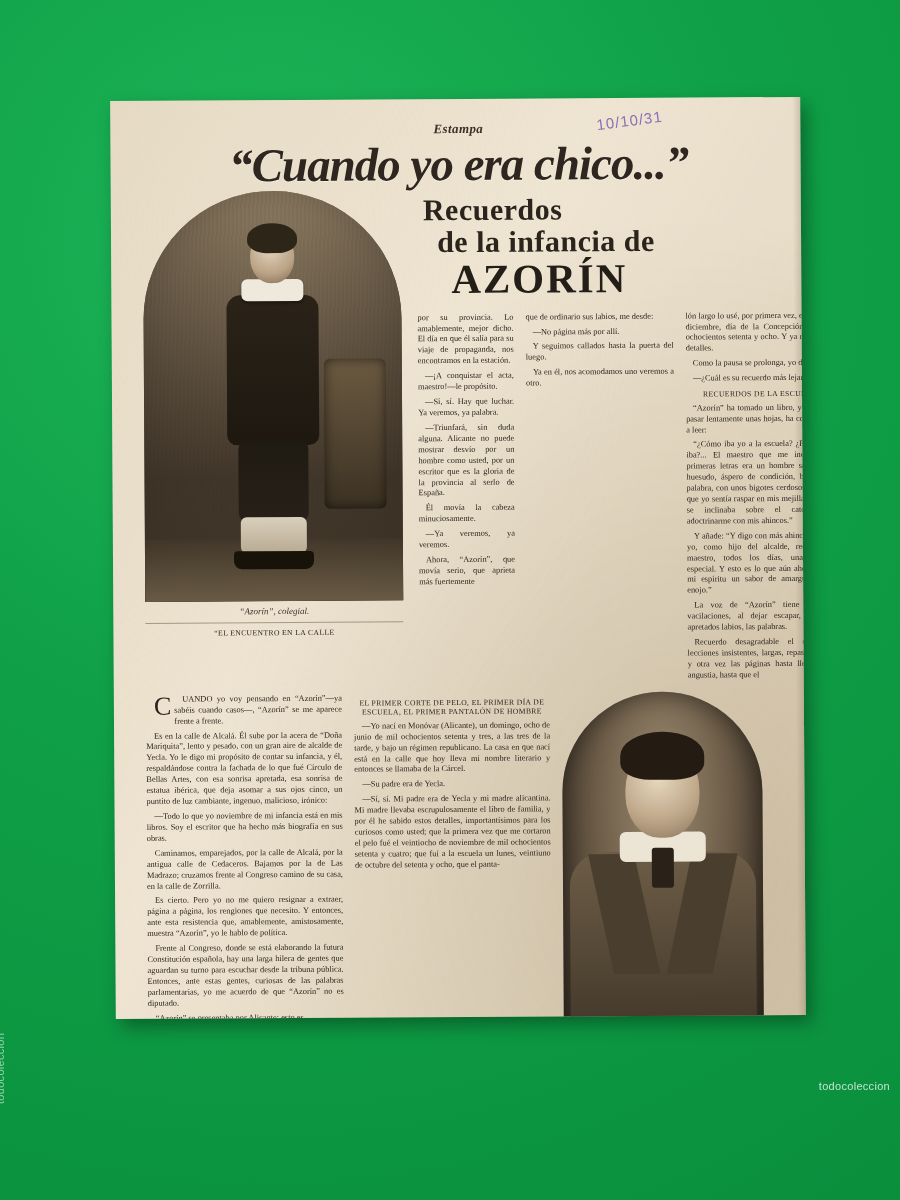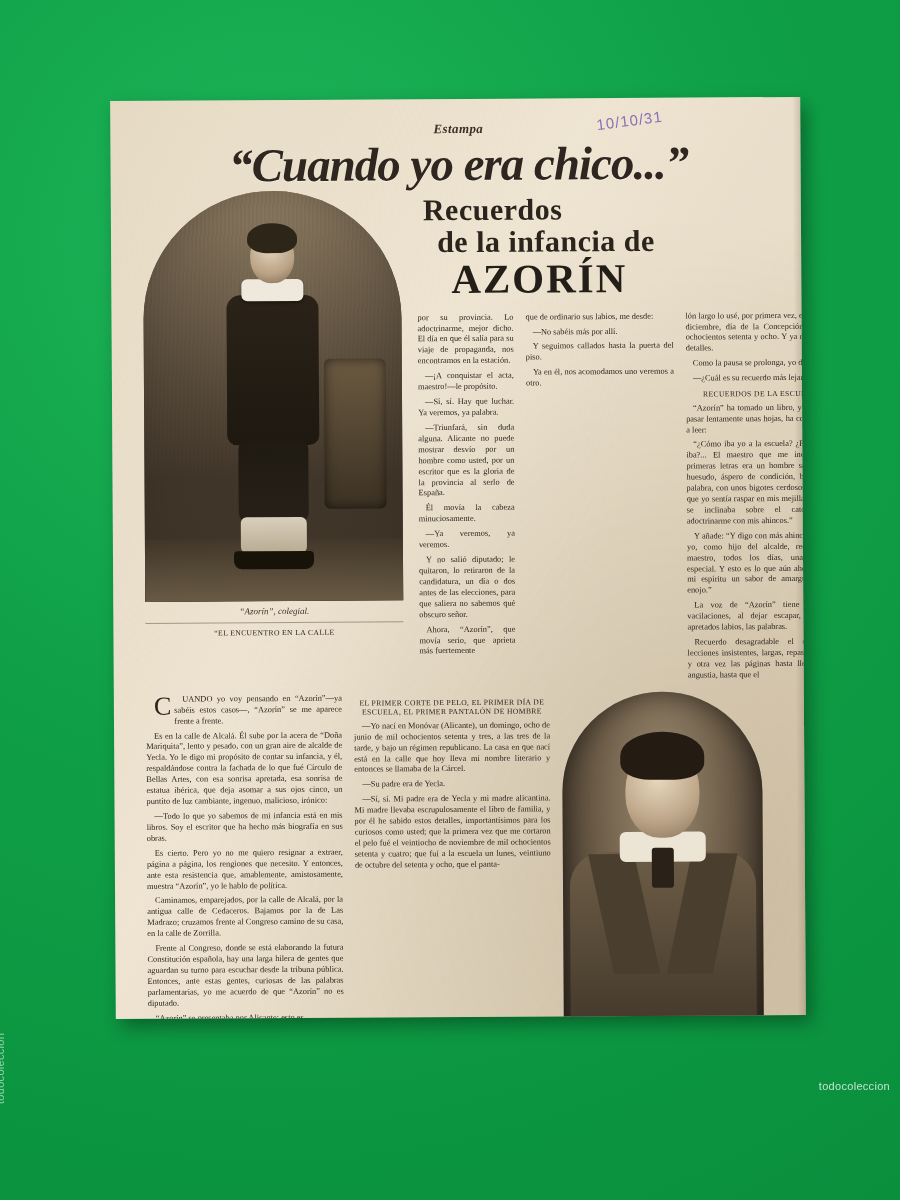--- a/index.html
+++ b/index.html
@@ -346,57 +346,56 @@
         <div class="sec-head">“EL ENCUENTRO EN LA CALLE</div>
       </div>
 
       <div class="sub-head">
         <div class="sub-line1">Recuerdos</div>
         <div class="sub-line2">de la infancia de</div>
         <div class="sub-azorin">AZORÍN</div>
 
         <div class="cols-top">
           <div class="col c-a">
-            <p class="noind">por su provincia. Lo adoctrinarme, mejor dicho. El día en que él salía para su viaje de propaganda, nos encontramos en la estación.</p>
+            <p class="noind">por su provincia. Lo amablemente, mejor dicho. El día en que él salía para su viaje de propaganda, nos encontramos en la estación.</p>
             <p>—¡A conquistar el acta, maestro!—le propósito.</p>
             <p>—Sí, sí. Hay que luchar. Ya veremos, ya palabra.</p>
             <p>—Triunfará, sin duda alguna. Alicante no puede mostrar desvío por un hombre como usted, por un escritor que es la gloria de la provincia al serlo de España.</p>
             <p>Él movía la cabeza minuciosamente.</p>
             <p>—Ya veremos, ya veremos.</p>
-            <p>Y no salió diputado; le quitaron, lo retiraron de la candidatura, un día o dos antes de las elecciones, para que saliera no sabemos qué obscuro señor.</p>
             <p>Ahora, “Azorín”, que movía serio, que aprieta más fuertemente</p>
           </div>
           <div class="col c-b">
             <p class="noind">que de ordinario sus labios, me desde:</p>
-            <p>—No sabéis más por allí.</p>
-            <p>Y seguimos callados hasta la puerta del piso.</p>
+            <p>—No página más por allí.</p>
+            <p>Y seguimos callados hasta la puerta del luego.</p>
             <p>Ya en él, nos acomodamos uno veremos a otro.</p>
           </div>
           <div class="col c-c">
             <p class="noind">lón largo lo usé, por primera vez, el ocho de diciembre, día de la Concepción, de mil ochocientos setenta y ocho. Y ya no sé más detalles.</p>
             <p>Como la pausa se prolonga, yo digo:</p>
             <p>—¿Cuál es su recuerdo más lejano?</p>
             <div class="sec-head">RECUERDOS DE LA ESCUELA</div>
             <p>“Azorín” ha tomado un libro, y luego de pasar lentamente unas hojas, ha comenzado a leer:</p>
             <p>“¿Cómo iba yo a la escuela? ¿Por dónde iba?... El maestro que me inculcó las primeras letras era un hombre seco, alto, huesudo, áspero de condición, brusco de palabra, con unos bigotes cerdosos y lacios que yo sentía raspar en mis mejillas cuando se inclinaba sobre el catón para adoctrinarme con mis ahincos.”</p>
             <p>Y añade: “Y digo con más ahinco, porque yo, como hijo del alcalde, recibía del maestro, todos los días, una lección especial. Y esto es lo que aún ahora trae a mi espíritu un sabor de amargura y de enojo.”</p>
             <p>La voz de “Azorín” tiene titubeos, vacilaciones, al dejar escapar, por los apretados labios, las palabras.</p>
             <p>Recuerdo desagradable el de estas lecciones insistentes, largas, repasando una y otra vez las páginas hasta llegar a la angustia, hasta que el</p>
           </div>
         </div>
       </div>
     </div>
 
     <div class="bottom-area">
       <div class="col-b">
-        <p><span class="dropcap">C</span><span>UANDO yo voy pensando en “Azorín”—ya sabéis estos casos—, “Azorín” se me aparece frente a frente.</span></p>
+        <p><span class="dropcap">C</span><span>UANDO yo voy pensando en “Azorín”—ya sabéis cuando casos—, “Azorín” se me aparece frente a frente.</span></p>
         <p>Es en la calle de Alcalá. Él sube por la acera de “Doña Mariquita”, lento y pesado, con un gran aire de alcalde de Yecla. Yo le digo mi propósito de contar su infancia, y él, respaldándose contra la fachada de lo que fué Círculo de Bellas Artes, con esa sonrisa apretada, esa sonrisa de estatua ibérica, que deja asomar a sus ojos cinco, un puntito de luz cambiante, ingenuo, malicioso, irónico:</p>
-        <p>—Todo lo que yo sabemos de mi infancia está en mis libros. Soy el escritor que ha hecho más biografía en sus obras.</p>
+        <p>—Todo lo que yo noviembre de mi infancia está en mis libros. Soy el escritor que ha hecho más biografía en sus obras.</p>
+        <p>Caminamos, emparejados, por la calle de Alcalá, por la antigua calle de Cedaceros. Bajamos por la de Las Madrazo; cruzamos frente al Congreso camino de su casa, en la calle de Zorrilla.</p>
         <p>Es cierto. Pero yo no me quiero resignar a extraer, página a página, los rengiones que necesito. Y entonces, ante esta resistencia que, amablemente, amistosamente, muestra “Azorín”, yo le hablo de política.</p>
-        <p>Caminamos, emparejados, por la calle de Alcalá, por la antigua calle de Cedaceros. Bajamos por la de Las Madrazo; cruzamos frente al Congreso camino de su casa, en la calle de Zorrilla.</p>
         <p>Frente al Congreso, donde se está elaborando la futura Constitución española, hay una larga hilera de gentes que aguardan su turno para escuchar desde la tribuna pública. Entonces, ante estas gentes, curiosas de las palabras parlamentarias, yo me acuerdo de que “Azorín” no es diputado.</p>
         <p>“Azorín” se presentaba por Alicante; esto es,</p>
       </div>
 
       <div class="col-c2">
         <div class="sec-head">EL PRIMER CORTE DE PELO, EL PRIMER DÍA DE ESCUELA, EL PRIMER PANTALÓN DE HOMBRE</div>
         <p>—Yo nací en Monóvar (Alicante), un domingo, ocho de junio de mil ochocientos setenta y tres, a las tres de la tarde, y bajo un régimen republicano. La casa en que nací está en la calle que hoy lleva mi nombre literario y entonces se llamaba de la Cárcel.</p>
         <p>—Su padre era de Yecla.</p>
         <p>—Sí, sí. Mi padre era de Yecla y mi madre alicantina. Mi madre llevaba escrupulosamente el libro de familia, y por él he sabido estos detalles, importantísimos para los curiosos como usted; que la primera vez que me cortaron el pelo fué el veintiocho de noviembre de mil ochocientos setenta y cuatro; que fuí a la escuela un lunes, veintiuno de octubre del setenta y ocho, que el panta-</p>
       </div>

